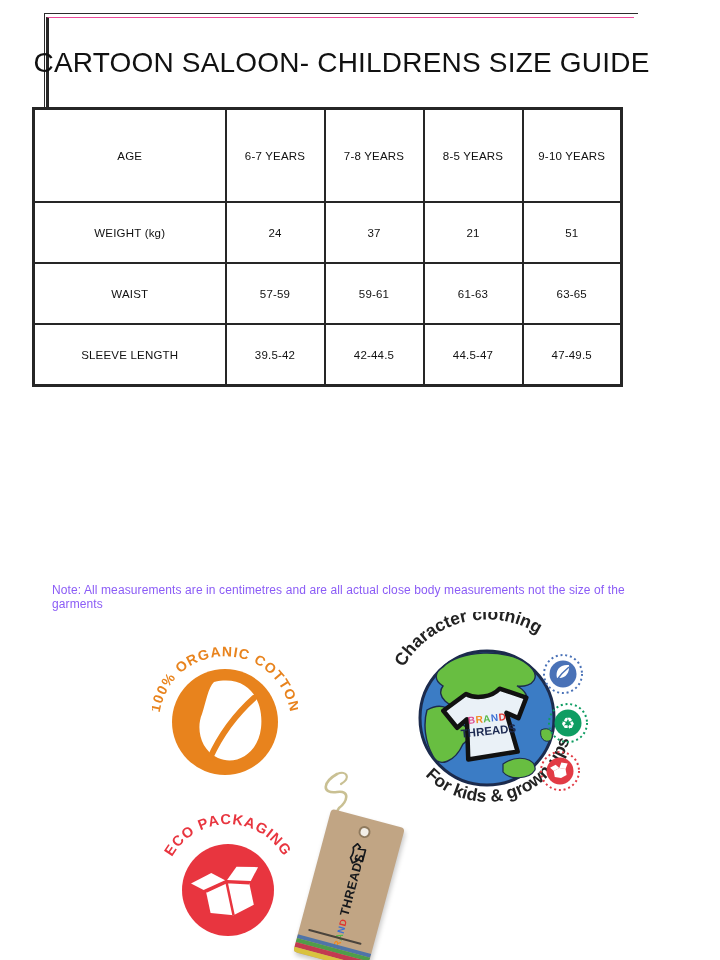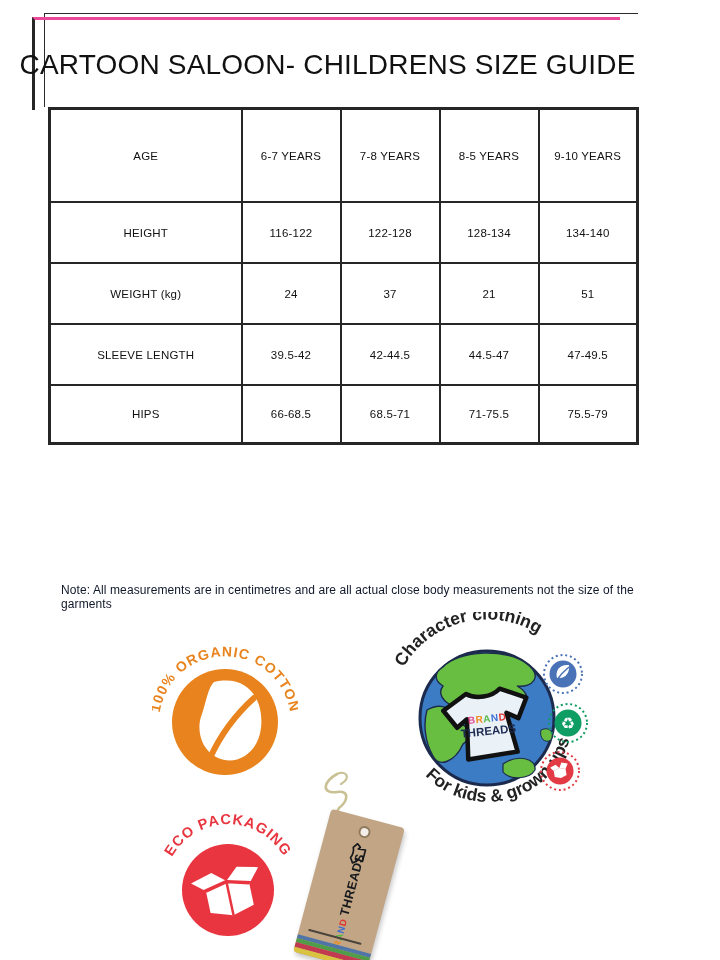--- a/index.html
+++ b/index.html
@@ -7,50 +7,50 @@
     position:relative;
     width:720px;height:960px;
     background:#ffffff;
     font-family:"Liberation Sans", sans-serif;
     overflow:hidden;
   }
   
   .outer-line-top{position:absolute;left:44px;top:13px;width:594px;height:0;border-top:1.5px solid #2b2b2b;}
   .outer-line-left{position:absolute;left:44px;top:13px;width:0;height:94px;border-left:1.5px solid #2b2b2b;}
   .title-box{
-    position:absolute;left:32px;top:17px;width:585px;height:90px;
-    border-top:3px solid #ec4899;border-left:3px solid #262626;
+    position:absolute;left:46px;top:17px;width:585px;height:90px;
+    border-top:1px solid #ec4899;border-left:3px solid #262626;
     display:flex;align-items:center;justify-content:center;
   }
   .title-box h1{
     margin:0;font-size:28px;font-weight:500;color:#111;
     letter-spacing:.2px;white-space:nowrap;
   }
   
   table.size{
-    position:absolute;left:48px;top:107px;
+    position:absolute;left:32px;top:107px;
     border-collapse:collapse;table-layout:fixed;
     width:587px;
     padding-left:35px;
   }
   table.size td{
     border:2px solid #262626;
     text-align:center;vertical-align:middle;
     font-size:11.5px;font-weight:500;color:#111;
     letter-spacing:.2px;padding:0;
   }
   table.size{border:3px solid #262626;}
   col.c-label{width:192px;}
   col.c-val{width:99px;}
   tr.r-age td{height:91px;}
   tr.r-mid td{height:59px;}
   tr.r-hips td{height:56px;}
   .note{
-    position:absolute;left:61px;top:583px;width:620px;
-    font-size:12px;color:#0f172a;letter-spacing:.1px;
+    position:absolute;left:52px;top:583px;width:620px;
+    font-size:12px;color:#8b5cf6;letter-spacing:.1px;
   }
   
   .badge-organic{position:absolute;left:152px;top:640px;}
   .badge-eco{position:absolute;left:152px;top:798px;}
   .globe-logo{position:absolute;left:383px;top:612px;}
   
   .tag-area{position:absolute;left:293px;top:768px;width:140px;height:192px;}
   .tag-string{position:absolute;left:0;top:0;}
   .tag{
     position:absolute;left:18px;top:48px;width:76px;height:148px;
@@ -93,46 +93,39 @@
       </colgroup>
     <tbody>
       <tr class="r-age">
         <td>AGE</td>
         <td>6-7 YEARS</td>
         <td>7-8 YEARS</td>
         <td>8-5 YEARS</td>
         <td>9-10 YEARS</td>
       </tr>
       <tr class="r-mid">
-        <td>HEIGHT</td>
-        <td>116-122</td>
-        <td>122-128</td>
-        <td>128-134</td>
-        <td>134-140</td>
-      </tr>
-      <tr class="r-mid">
         <td>WEIGHT (kg)</td>
         <td>24</td>
         <td>37</td>
         <td>21</td>
         <td>51</td>
+      </tr>
+      <tr class="r-mid">
+        <td>WAIST</td>
+        <td>57-59</td>
+        <td>59-61</td>
+        <td>61-63</td>
+        <td>63-65</td>
       </tr>
       <tr class="r-mid">
         <td>SLEEVE LENGTH</td>
         <td>39.5-42</td>
         <td>42-44.5</td>
         <td>44.5-47</td>
         <td>47-49.5</td>
-      </tr>
-      <tr class="r-hips">
-        <td>HIPS</td>
-        <td>66-68.5</td>
-        <td>68.5-71</td>
-        <td>71-75.5</td>
-        <td>75.5-79</td>
       </tr>
     </tbody>
   </table>
 
   <div class="note">Note: All measurements are in centimetres and  are all actual close body measurements not the size of the garments</div>
 
   <svg class="badge-organic" width="146" height="150" viewBox="0 0 146 150">
     <path id="orgArc" d="M 10 102 A 66 66 0 1 1 136 102" fill="none"></path>
     <text font-size="14" font-weight="bold" fill="#E8831D" letter-spacing="1">
       <textPath href="#orgArc" startOffset="50%" text-anchor="middle">100% ORGANIC COTTON</textPath>

